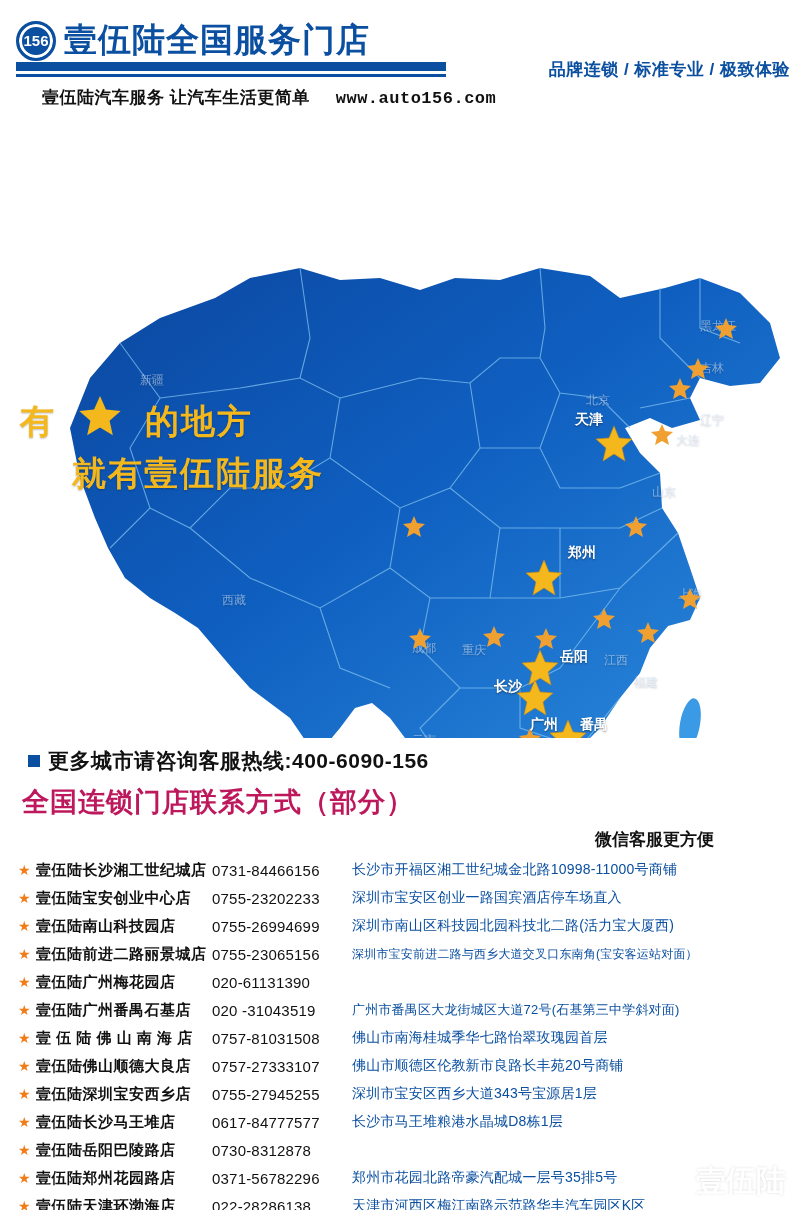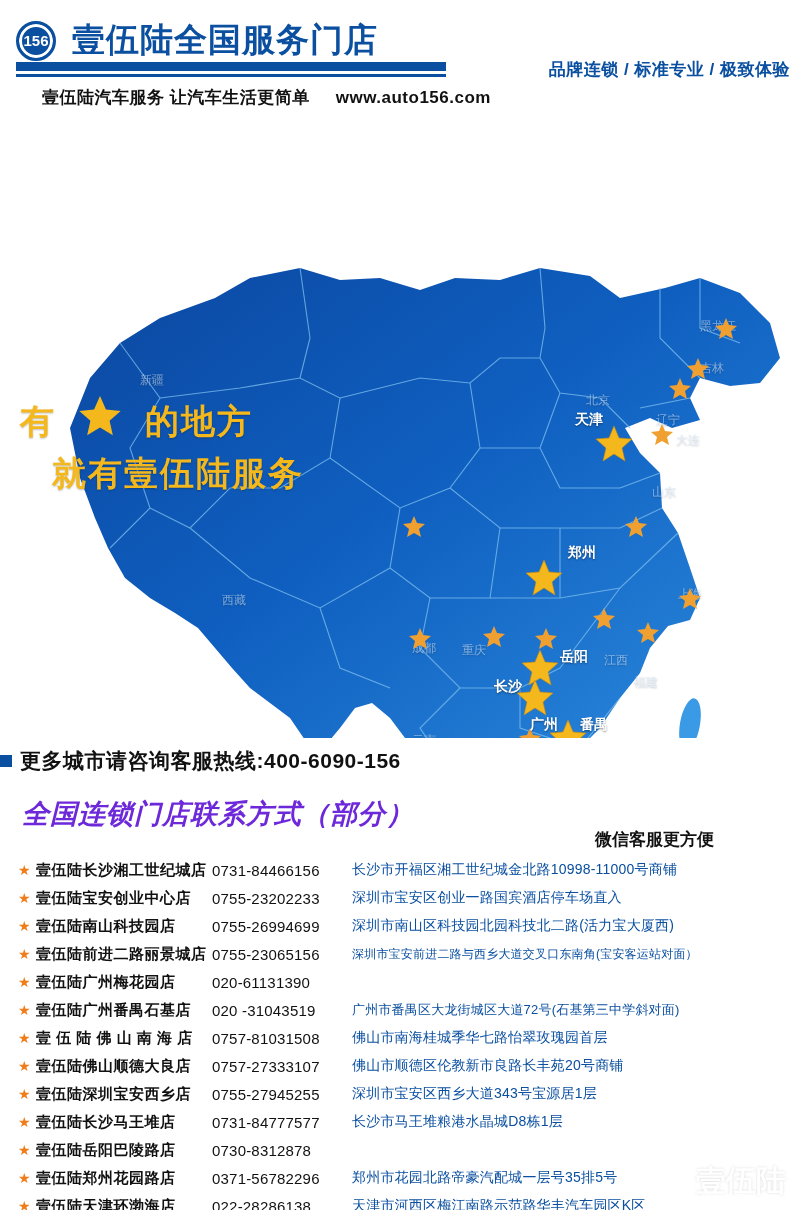--- a/index.html
+++ b/index.html
@@ -21,21 +21,21 @@
   .logo-badge {
     width:40px; height:40px; border-radius:50%;
     background:#0a4fa0;
     display:flex; align-items:center; justify-content:center;
     color:#fff; font-size:15px; font-weight:bold;
     border:3px solid #0a4fa0;
     box-shadow: inset 0 0 0 3px #ffffff;
   }
   .logo-text {
     font-size:33px; font-weight:bold; color:#0a4fa0;
-    letter-spacing:1px; margin-left:16px;
+    letter-spacing:1px; margin-left:8px;
     font-family:"DejaVu Sans", sans-serif;
   }
   .logo-text .sub { color:#0a4fa0; }
   .header-rule {
     position:absolute; left:16px; top:62px; width:430px; height:9px;
     background:#0a4fa0;
   }
   .header-rule2 {
     position:absolute; left:16px; top:74px; width:430px; height:3px;
     background:#0a4fa0;
@@ -43,65 +43,64 @@
   .slogan {
     position:absolute; right:10px; top:58px;
     font-size:17px; font-weight:bold; color:#0a4fa0;
     letter-spacing:0.5px;
   }
   .tagline {
     position:absolute; left:42px; top:86px;
     font-size:17px; color:#111; font-weight:bold;
     letter-spacing:0.5px;
   }
-  .tagline .url { margin-left:26px; font-family:Liberation Sans, sans-serif;margin-top:36px; }
+  .tagline .url { margin-left:26px; font-family:Liberation Mono, monospace;margin-top:36px; }
 
   
   .map-area {
     position:relative; width:800px; height:610px;
     background:#ffffff;
     overflow:hidden;
   }
   .map-svg { position:absolute; left:0; top:0; }
   .map-slogan {
     position:absolute; left:20px; top:265px;
     color:#f4b81c; font-weight:bold;
     font-size:34px; line-height:46px;
     letter-spacing:2px;
     text-shadow: 0 1px 2px rgba(0,0,0,0.25);
   }
-  .map-slogan .l2 { display:block; margin-left:32px; }
+  .map-slogan .l2 { display:block; margin-left:52px; }
   .big-star {
     display:inline-block; vertical-align:-6px;
     margin:0 10px;
   }
   .city-label {
     position:absolute;
     color:#ffffff; font-size:14px; font-weight:bold;
     text-shadow: 0 1px 2px rgba(0,0,0,0.45);
     white-space:nowrap;
   }
   .city-label.dim { color:#cfe2f7; font-weight:normal; opacity:.55; font-size:12px; }
 
   
   .hotline {
     position:relative; height:46px;
-    display:flex; align-items:center;
+    padding-left:28px; display:flex; align-items:center;
   }
   .hotline .sq {
     width:12px; height:12px; background:#0a4fa0; margin-right:8px;
   }
   .hotline .txt { font-size:21px; font-weight:bold; color:#111; letter-spacing:0.5px; }
 
   
   .section-title {
-    position:relative; margin:12px 0 0 22px;
-    font-size:27px; font-weight:bold; color:#6d28d9;
+    position:relative; margin:0 0 0 22px;
+    font-size:27px; font-weight:bold; color:#be185d;
     letter-spacing:1px;
-    font-style:italic;
   }
   .wechat-note {
     position:absolute; right:86px; top:828px;
     font-size:17px; font-weight:bold; color:#111;margin-left:32px;
   }
 
   
   .store-list {
     position:absolute; left:18px; top:856px; width:770px;
   }
@@ -217,21 +216,21 @@
       <svg width="46" height="46" viewBox="0 0 24 24">
           <polygon points="12,1.5 15.1,8.6 22.8,9.4 17,14.5 18.7,22 12,18 5.3,22 7,14.5 1.2,9.4 8.9,8.6" fill="#f4b81c"></polygon>
         </svg>
     </span>
     <span>的地方</span>
     <span class="l2">就有壹伍陆服务</span>
   </div>
 
   <div class="city-label dim" style="left:700px;top:190px">黑龙江</div>
   <div class="city-label dim" style="left:700px;top:232px">吉林</div>
-  <div class="city-label dim" style="left:656px;top:284px">辽宁</div>
+  <div class="city-label dim" style="left:700px;top:284px">辽宁</div>
   <div class="city-label dim" style="left:676px;top:304px">大连</div>
   <div class="city-label dim" style="left:586px;top:264px">北京</div>
   <div class="city-label dim" style="left:652px;top:356px">山东</div>
   <div class="city-label dim" style="left:678px;top:458px">上海</div>
   <div class="city-label dim" style="left:412px;top:512px">成都</div>
   <div class="city-label dim" style="left:462px;top:514px">重庆</div>
   <div class="city-label dim" style="left:634px;top:546px">福建</div>
   <div class="city-label dim" style="left:604px;top:524px">江西</div>
   <div class="city-label dim" style="left:140px;top:244px">新疆</div>
   <div class="city-label dim" style="left:222px;top:464px">西藏</div>
@@ -334,21 +333,21 @@
   </div>
   <div class="store-row">
     <span class="star">★</span>
     <span class="name">壹伍陆深圳宝安西乡店</span>
     <span class="tel">0755-27945255</span>
     <span class="addr">深圳市宝安区西乡大道343号宝源居1层</span>
   </div>
   <div class="store-row">
     <span class="star">★</span>
     <span class="name">壹伍陆长沙马王堆店</span>
-    <span class="tel">0731-84777577</span>
+    <span class="tel">0617-84777577</span>
     <span class="addr">长沙市马王堆粮港水晶城D8栋1层</span>
   </div>
   <div class="store-row">
     <span class="star">★</span>
     <span class="name">壹伍陆岳阳巴陵路店</span>
     <span class="tel">0730-8312878</span>
   </div>
   <div class="store-row">
     <span class="star">★</span>
     <span class="name">壹伍陆郑州花园路店</span>

